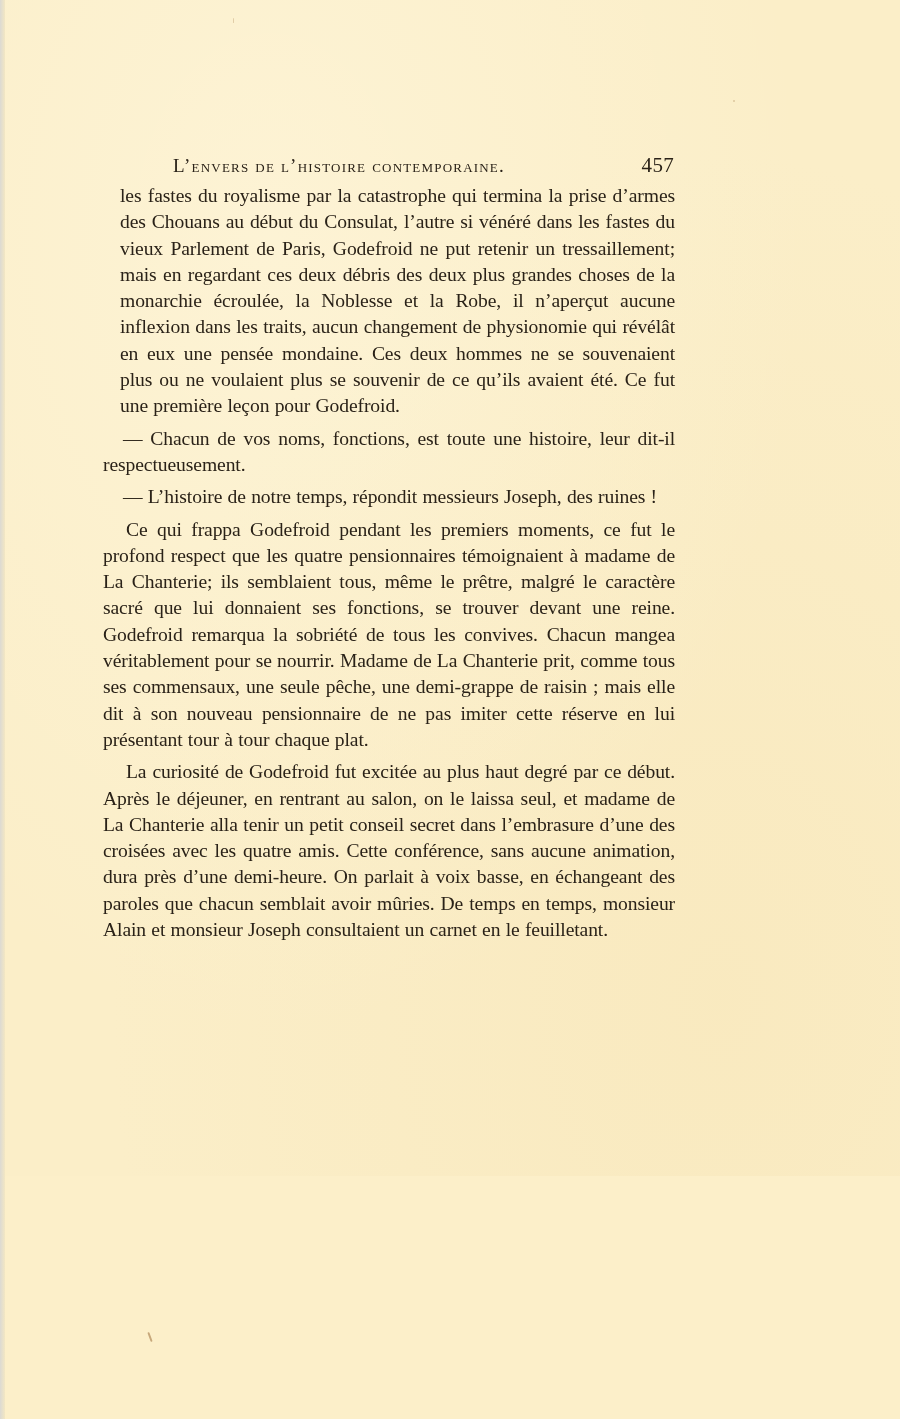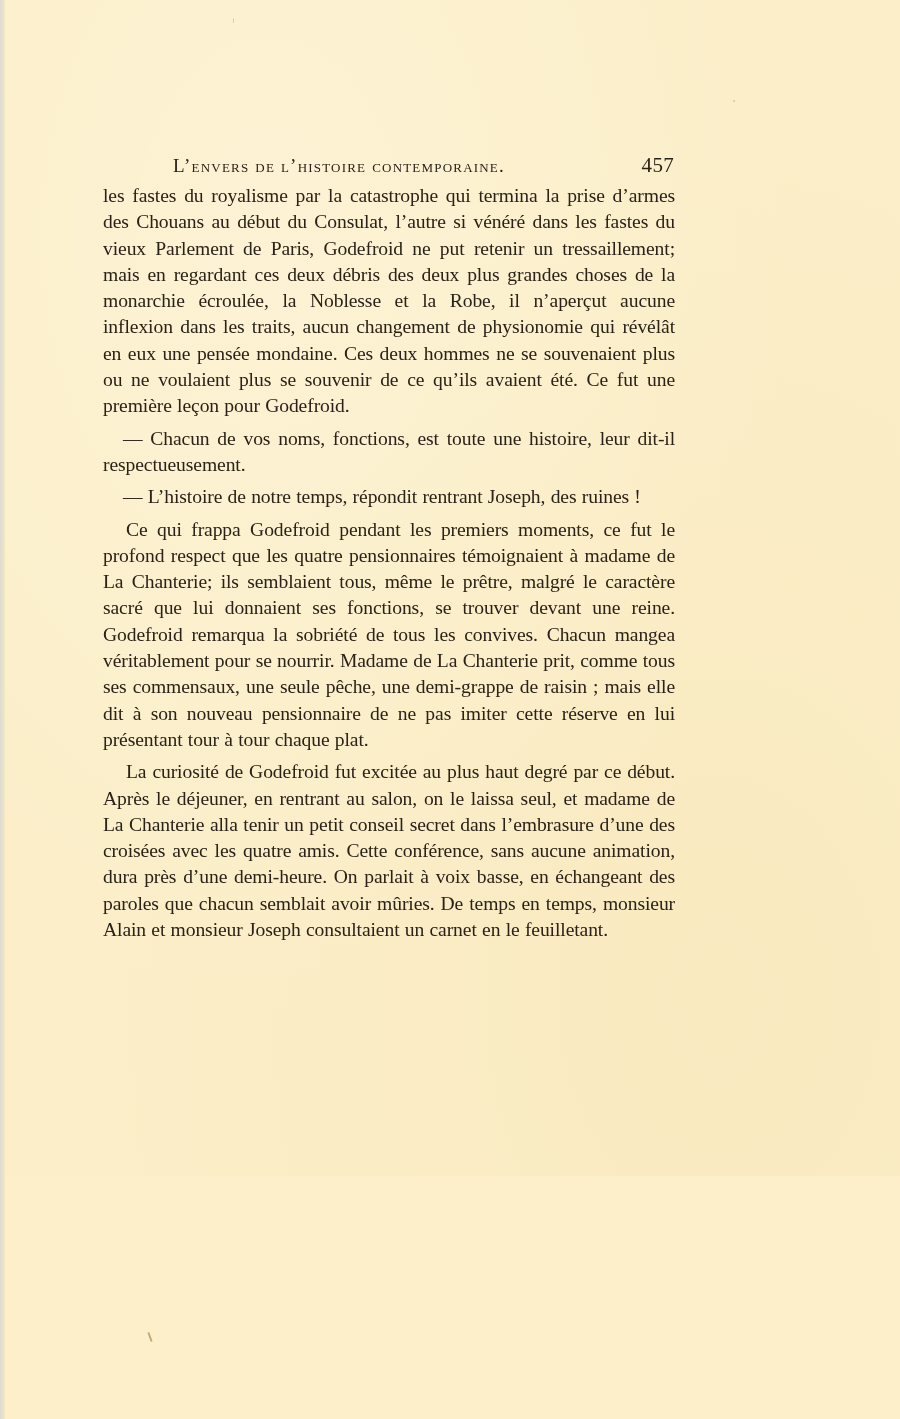--- a/index.html
+++ b/index.html
@@ -62,20 +62,21 @@
       margin: 0 0 6px 0;
       font-size: 19.6px;
       line-height: 26.3px;
       text-align: justify;
       text-indent: 23px;
       letter-spacing: -0.1px;
       word-spacing: 0.5px;
     }
     .para.no-indent {
       text-indent: 0;
+      margin-left: 17px;
     }
     .para.dialogue {
       text-indent: 20px;
     }
     .speck {
       position: absolute;
       background: #b08a5a;
       border-radius: 1px;
       opacity: 0.7;
     }
@@ -87,21 +88,21 @@
   <div class="left-edge"></div>
 
   <div class="text-block">
     <div class="running-head">
       <span class="running-title">L’envers de l’histoire contemporaine.</span>
       <span class="folio">457</span>
     </div>
 
     <p class="para no-indent">les fastes du royalisme par la catastrophe qui termina la prise d’armes des Chouans au début du Consulat, l’autre si vénéré dans les fastes du vieux Parlement de Paris, Godefroid ne put retenir un tressaillement; mais en regardant ces deux débris des deux plus grandes choses de la monarchie écroulée, la Noblesse et la Robe, il n’aperçut aucune inflexion dans les traits, aucun changement de physionomie qui révélât en eux une pensée mondaine. Ces deux hommes ne se souvenaient plus ou ne voulaient plus se souvenir de ce qu’ils avaient été. Ce fut une première leçon pour Godefroid.</p>
     <p class="para dialogue">— Chacun de vos noms, fonctions, est toute une histoire, leur dit-il respectueusement.</p>
-    <p class="para dialogue">— L’histoire de notre temps, répondit rentrant Joseph, des ruines !</p>
+    <p class="para dialogue">— L’histoire de notre temps, répondit messieurs Joseph, des ruines !</p>
     <p class="para">Ce qui frappa Godefroid pendant les premiers moments, ce fut le profond respect que les quatre pensionnaires témoignaient à madame de La Chanterie; ils semblaient tous, même le prêtre, malgré le caractère sacré que lui donnaient ses fonctions, se trouver devant une reine. Godefroid remarqua la sobriété de tous les convives. Chacun mangea véritablement pour se nourrir. Madame de La Chanterie prit, comme tous ses commensaux, une seule pêche, une demi-grappe de raisin ; mais elle dit à son nouveau pensionnaire de ne pas imiter cette réserve en lui présentant tour à tour chaque plat.</p>
     <p class="para">La curiosité de Godefroid fut excitée au plus haut degré par ce début. Après le déjeuner, en rentrant au salon, on le laissa seul, et madame de La Chanterie alla tenir un petit conseil secret dans l’embrasure d’une des croisées avec les quatre amis. Cette conférence, sans aucune animation, dura près d’une demi-heure. On parlait à voix basse, en échangeant des paroles que chacun semblait avoir mûries. De temps en temps, monsieur Alain et monsieur Joseph consultaient un carnet en le feuilletant.</p>
   </div>
 
   <div class="speck" style="left:149px; top:1332px; width:2px; height:10px; transform:rotate(-20deg);"></div>
   <div class="speck" style="left:233px; top:18px; width:1px; height:5px; opacity:0.35;"></div>
   <div class="speck" style="left:733px; top:100px; width:2px; height:2px; opacity:0.4;"></div>
 </div>
 
 </body></html>

